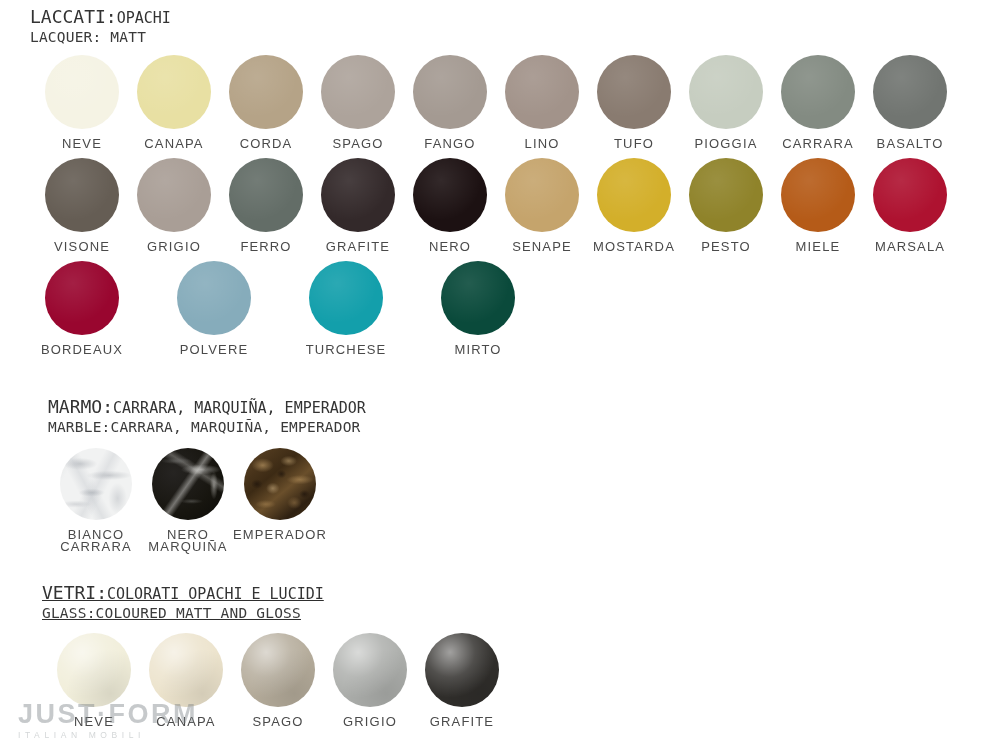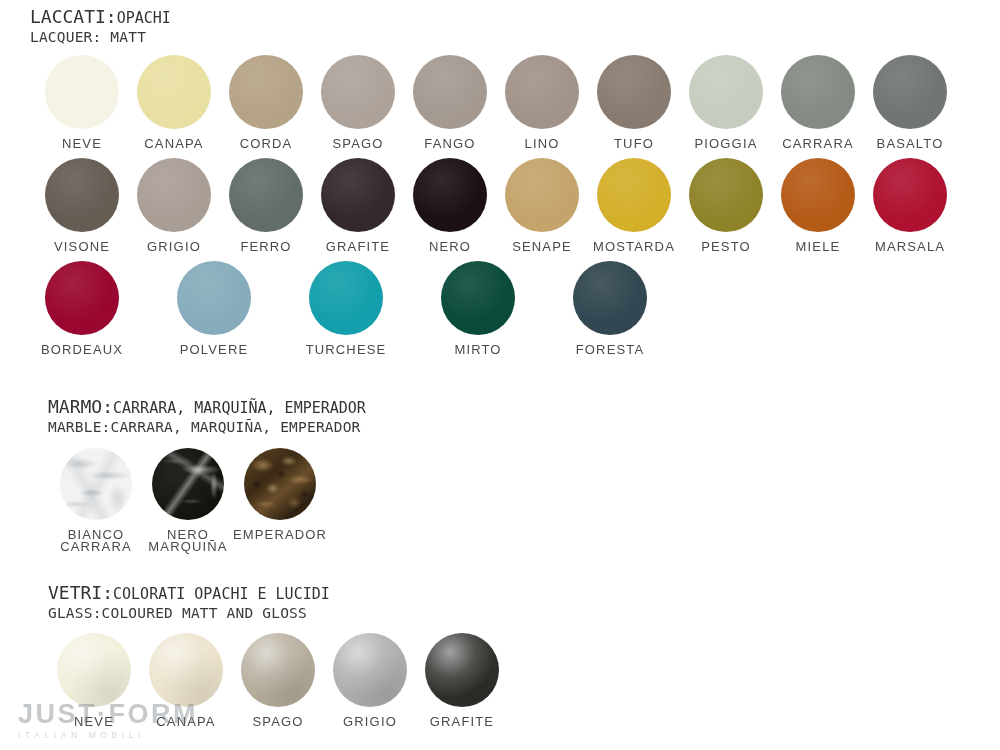--- a/index.html
+++ b/index.html
@@ -247,24 +247,20 @@
         <div class="caption">POLVERE</div>
       </div>
       <div class="swatch">
         <div class="dot flat" style="background-color: rgb(19, 159, 171);"></div>
         <div class="caption">TURCHESE</div>
       </div>
       <div class="swatch">
         <div class="dot flat" style="background-color: rgb(10, 74, 59);"></div>
         <div class="caption">MIRTO</div>
       </div>
-      <div class="swatch">
-        <div class="dot flat" style="background-color: rgb(50, 71, 81);"></div>
-        <div class="caption">FORESTA</div>
-      </div>
     </div>
 
   <div class="section-head" style="left:48px; top:396px;">
     <div class="head-line1"><span>MARMO:</span><span class="small">CARRARA, MARQUIÑA, EMPERADOR</span></div>
     <div class="head-line2">MARBLE:CARRARA, MARQUIÑA, EMPERADOR</div>
   </div>
 
   <div class="swatch-row" id="marble-row-0" style="left:50px; top:448px;">
       <div class="swatch">
         <div class="dot small marble-carrara"></div>
@@ -275,21 +271,21 @@
         <div class="dot small marble-marquina"></div>
         <div class="caption">NERO
 MARQUIÑA</div>
       </div>
       <div class="swatch">
         <div class="dot small marble-emperador"></div>
         <div class="caption">EMPERADOR</div>
       </div>
     </div>
 
-  <div class="section-head" style="left:48px; top:582px;">
+  <div class="section-head" style="left:42px; top:582px;text-decoration:underline;">
     <div class="head-line1"><span>VETRI:</span><span class="small">COLORATI OPACHI E LUCIDI</span></div>
     <div class="head-line2">GLASS:COLOURED MATT AND GLOSS</div>
   </div>
 
   <div class="swatch-row" id="glass-row-0" style="left:48px; top:633px;">
       <div class="swatch">
         <div class="dot gloss" style="background-color: rgb(241, 238, 218);"></div>
         <div class="caption">NEVE</div>
       </div>
       <div class="swatch">

